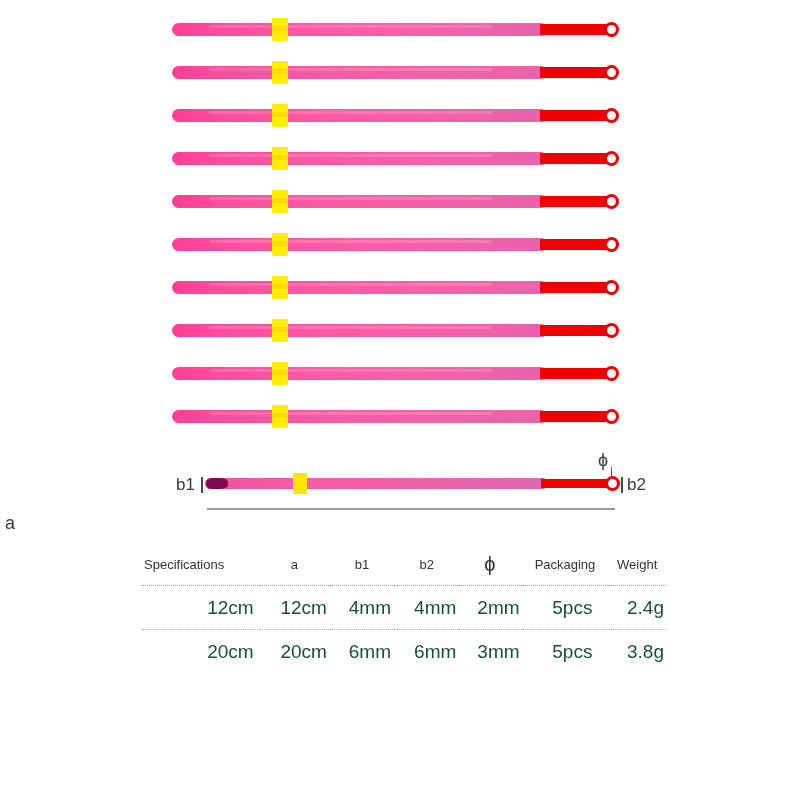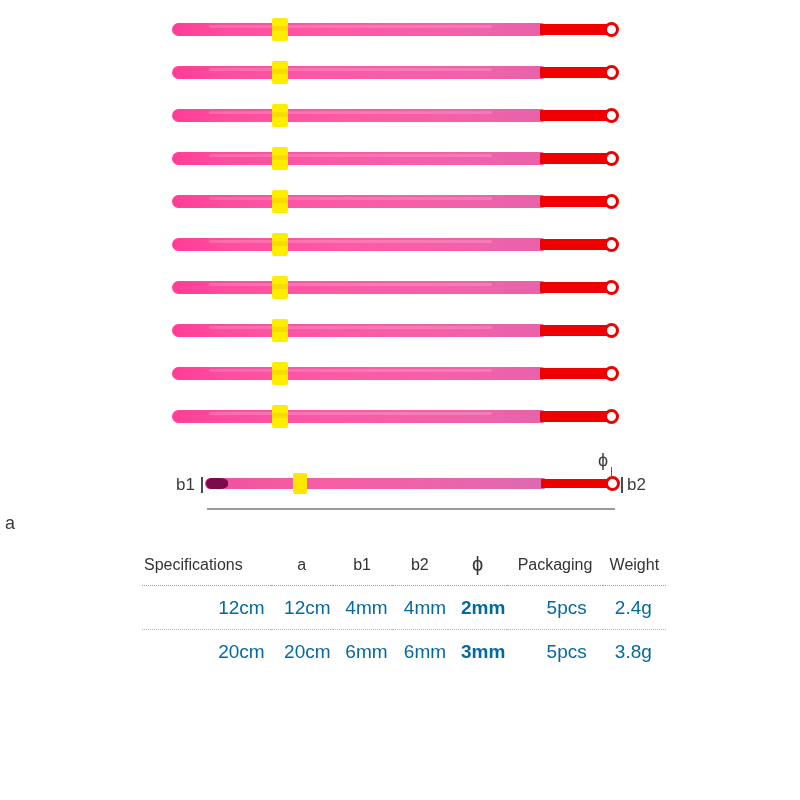--- a/index.html
+++ b/index.html
@@ -221,40 +221,40 @@
   table {
     border-collapse: collapse;
     width: 100%;
     font-size: 19px;
     color: #3c3c3c;
   }
   thead th {
     font-weight: normal;
     padding: 0 0 9px 0;
     text-align: center;
-    font-size: 16px;
+    font-size: 13px;
     color: #333333;
     white-space: nowrap;
   }
   thead th.col-spec { text-align: left; padding-left: 2px; }
   tbody td {
     padding: 11px 0 10px 0;
     text-align: right;
-    color: #0369a1;
+    color: #14532d;
     white-space: nowrap;
     border-top: 1px dotted #b5b5b5;
   }
   tbody tr:first-child td { border-top: 1px dotted #9e9e9e; }
   td.col-spec { padding-right: 6px; }
   td.col-a    { padding-right: 2px; }
   td.col-b1   { padding-right: 4px; }
   td.col-b2   { padding-right: 2px; }
-  td.col-phi  { padding-right: 2px; font-weight: bold; }
+  td.col-phi  { padding-right: 2px; }
   td.col-pack { padding-right: 16px; }
-  td.col-weight { padding-right: 2px; text-align: center; }
+  td.col-weight { padding-right: 2px; }
   .phi-head { font-size: 20px; }
 </style>
 </head>
 <body>
 
 <div id="rod-stack">
     <div class="rod" style="top: 22px;">
       <div class="rod-shaft"></div>
       <div class="rod-red"></div>
       <div class="rod-ring"></div>

